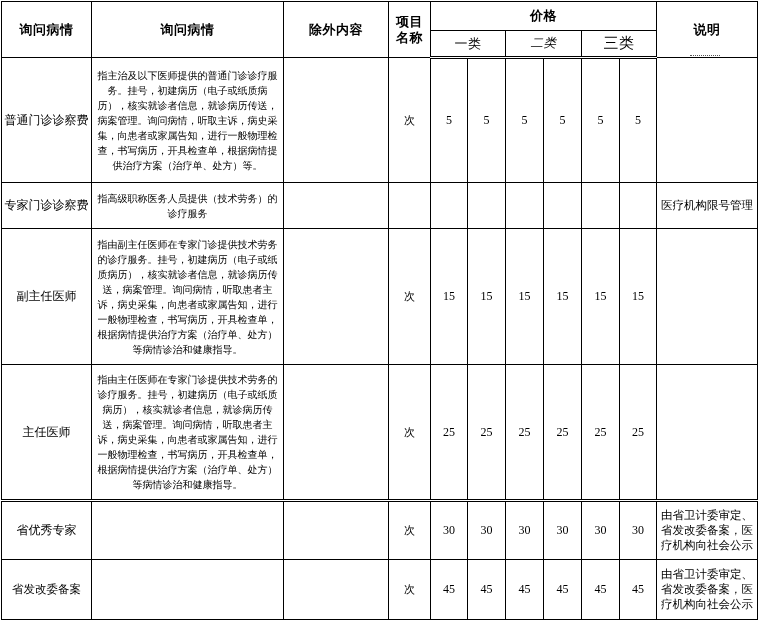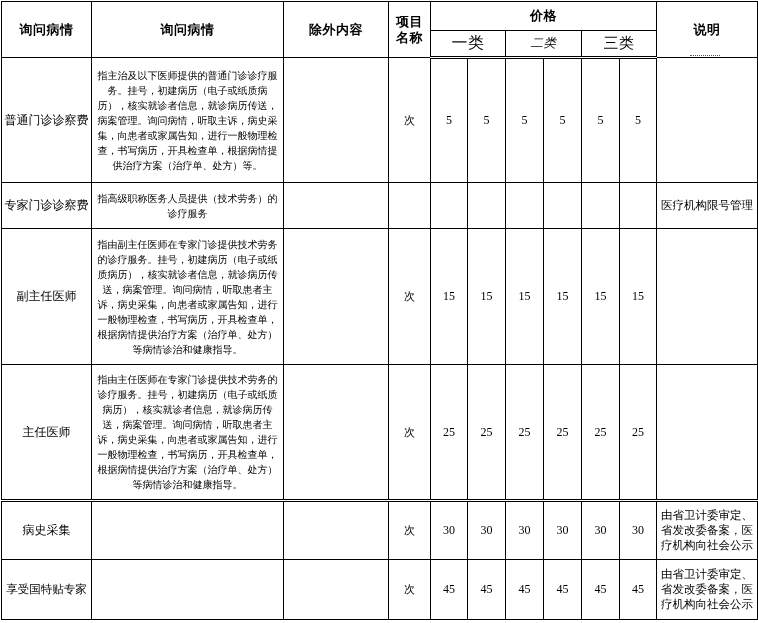--- a/index.html
+++ b/index.html
@@ -55,21 +55,21 @@
   <thead>
     <tr style="height:29px">
       <th rowspan="2">询问病情</th>
       <th rowspan="2">询问病情</th>
       <th rowspan="2">除外内容</th>
       <th rowspan="2" style="line-height:16px;"><span style="display:inline-block;width:28px;word-break:break-all;">项目名称</span></th>
       <th colspan="6">价格</th>
       <th rowspan="2">说明</th>
     </tr>
     <tr class="hdr-row-bottom" style="height:27px">
-      <th colspan="2" style="font-weight:normal;font-size:16px;">一类</th>
+      <th colspan="2" style="font-weight:normal;font-size:13px;">一类</th>
       <th colspan="2" style="font-weight:normal;font-size:12.5px;font-style:italic;">二类</th>
       <th colspan="2" style="font-weight:normal;font-size:15px;">三类</th>
     </tr>
   </thead>
   <tbody>
 
     <tr style="height:125px">
       <td class="name">普通门诊诊察费</td>
       <td class="desc">指主治及以下医师提供的普通门诊诊疗服务。挂号，初建病历（电子或纸质病历），核实就诊者信息，就诊病历传送，病案管理。询问病情，听取主诉，病史采集，向患者或家属告知，进行一般物理检查，书写病历，开具检查单，根据病情提供治疗方案（治疗单、处方）等。</td>
       <td></td>
@@ -119,35 +119,35 @@
       <td class="price">25</td>
       <td class="price">25</td>
       <td class="price">25</td>
       <td class="price">25</td>
       <td class="price">25</td>
       <td class="price">25</td>
       <td class="note"></td>
     </tr>
 
     <tr class="sep-top" style="height:59px">
-      <td class="name">病史采集</td>
+      <td class="name">省优秀专家</td>
       <td class="desc"></td>
       <td></td>
       <td class="unit">次</td>
       <td class="price">30</td>
       <td class="price">30</td>
       <td class="price">30</td>
       <td class="price">30</td>
       <td class="price">30</td>
       <td class="price">30</td>
       <td class="note">由省卫计委审定、省发改委备案，医疗机构向社会公示</td>
     </tr>
 
     <tr style="height:60px">
-      <td class="name" style="font-size:11.5px;">享受国特贴专家</td>
+      <td class="name" style="font-size:11.5px;">省发改委备案</td>
       <td class="desc"></td>
       <td></td>
       <td class="unit">次</td>
       <td class="price">45</td>
       <td class="price">45</td>
       <td class="price">45</td>
       <td class="price">45</td>
       <td class="price">45</td>
       <td class="price">45</td>
       <td class="note">由省卫计委审定、省发改委备案，医疗机构向社会公示</td>

